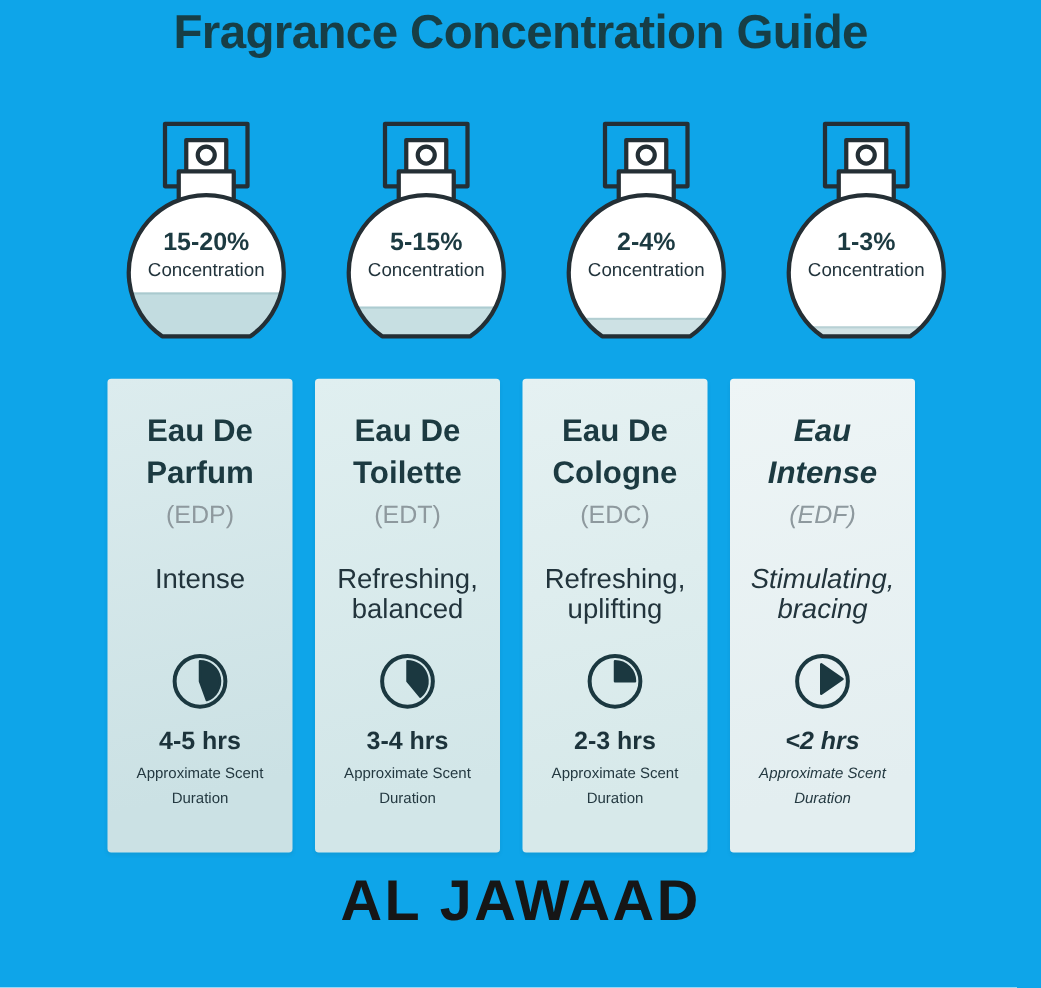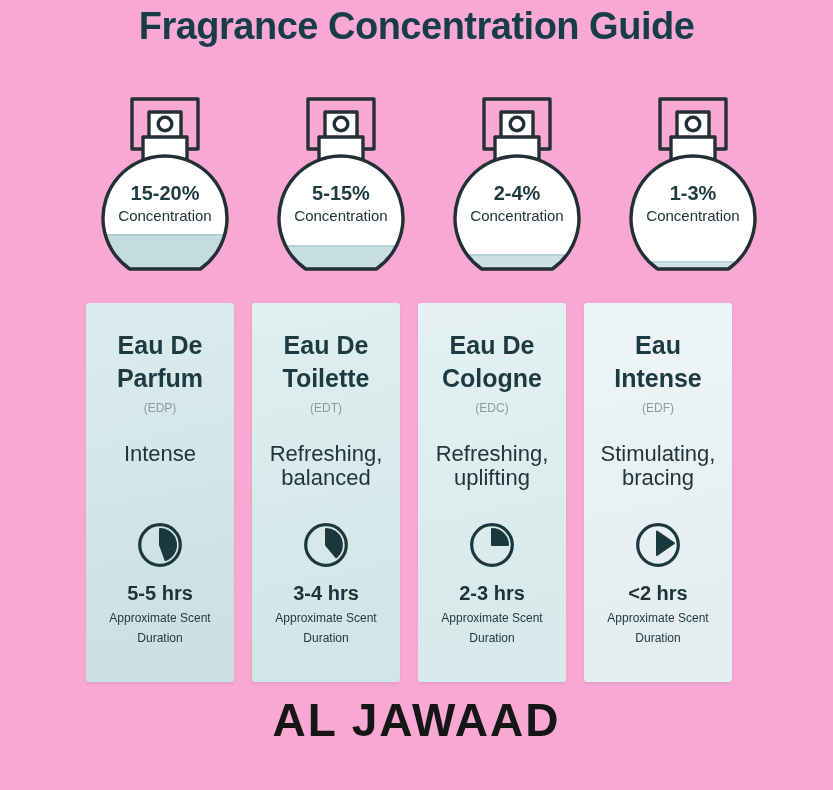--- a/index.html
+++ b/index.html
@@ -1,17 +1,17 @@
 <!DOCTYPE html>
 <html><head>
 <meta charset="utf-8">
 <style>
   html,body { margin:0; padding:0; background:#fff; }
   .page {
-    width:833px; height:790px; background:#f9a8d4; overflow:hidden;
+    width:833px; height:790px; background:#0ea5e9; overflow:hidden;
     font-family:"Liberation Sans", sans-serif; position:relative;
   }
   .title {
     margin:0; padding-top:5px; text-align:center;
     font-size:38px; font-weight:bold; letter-spacing:-0.5px; line-height:43px;
     color:#173e46;
   }
   .band { margin-left:86px; width:646px; display:flex; gap:18px; }
   .bottles-row { margin-top:45px; }
   .bottle-cell { flex:1 1 0; display:flex; justify-content:center; }
@@ -19,21 +19,21 @@
   .pct  { font-family:"Liberation Sans",sans-serif; font-size:20px; font-weight:bold; fill:#1c3a41; }
   .conc { font-family:"Liberation Sans",sans-serif; font-size:15px; fill:#22343c; }
   .cols-row { margin-top:18px; }
   .col {
     flex:1 1 0; height:379px; box-sizing:border-box;
     display:flex; flex-direction:column; align-items:center; text-align:center;
     padding:26px 6px 34px; border-radius:3px;
     box-shadow:0 2px 3px rgba(40,70,80,0.10);
   }
   .col-name { font-size:25px; font-weight:bold; line-height:33px; color:#1c3a41; }
-  .col-abbr { font-size:12px; color:#8e999e; margin-top:6px; }
+  .col-abbr { font-size:20px; color:#8e999e; margin-top:6px; }
   .col-desc { font-size:22px; line-height:24px; color:#22343c; margin-top:27px; max-width:132px; }
   .clock { margin-top:auto; flex:none; }
   .col-duration { font-size:20px; font-weight:bold; color:#1c333b; margin-top:13px; }
   .col-note { font-size:12px; line-height:20px; color:#243941; margin-top:3px; max-width:122px; }
   .footer-brand {
     margin-top:12px; text-align:center;
     font-size:46px; font-weight:700; letter-spacing:2px; line-height:52px;
     color:#161616;
   }
 </style>
@@ -149,21 +149,21 @@
       <div class="col-name">
         <span style="display:block">Eau De</span>
         <span style="display:block">Parfum</span>
       </div>
       <div class="col-abbr">(EDP)</div>
       <div class="col-desc">Intense</div>
       <svg class="clock" width="48" height="48" viewBox="0 0 48 48">
         <circle cx="24" cy="24" r="20.3" fill="none" stroke="#1b3840" stroke-width="3.2"></circle>
         <path fill="#1b3840" stroke="#1b3840" stroke-width="2" stroke-linejoin="round" d="M24 24 L24 8 A16 16 0 0 1 29.47 39.04 Z"></path>
       </svg>
-      <div class="col-duration">5-5 hrs</div>
+      <div class="col-duration">4-5 hrs</div>
       <div class="col-note">Approximate Scent Duration</div>
     </div>
 
     <div class="col" style="background: linear-gradient(168deg, rgb(224, 239, 240) 0%, rgb(210, 230, 232) 85%);">
       <div class="col-name">
         <span style="display:block">Eau De</span>
         <span style="display:block">Toilette</span>
       </div>
       <div class="col-abbr">(EDT)</div>
       <div class="col-desc">Refreshing, balanced</div>
@@ -183,21 +183,21 @@
       <div class="col-abbr">(EDC)</div>
       <div class="col-desc">Refreshing, uplifting</div>
       <svg class="clock" width="48" height="48" viewBox="0 0 48 48">
         <circle cx="24" cy="24" r="20.3" fill="none" stroke="#1b3840" stroke-width="3.2"></circle>
         <path fill="#1b3840" stroke="#1b3840" stroke-width="2" stroke-linejoin="round" d="M24 24 L24 8 A16 16 0 0 1 40.00 24.00 Z"></path>
       </svg>
       <div class="col-duration">2-3 hrs</div>
       <div class="col-note">Approximate Scent Duration</div>
     </div>
 
-    <div class="col" style="background: linear-gradient(168deg, rgb(238, 245, 246) 0%, rgb(227, 238, 240) 85%);">
+    <div class="col" style="background: linear-gradient(168deg, rgb(238, 245, 246) 0%, rgb(227, 238, 240) 85%); font-style: italic;">
       <div class="col-name">
         <span style="display:block">Eau</span>
         <span style="display:block">Intense</span>
       </div>
       <div class="col-abbr">(EDF)</div>
       <div class="col-desc">Stimulating, bracing</div>
       <svg class="clock" width="48" height="48" viewBox="0 0 48 48">
         <circle cx="24" cy="24" r="20.3" fill="none" stroke="#1b3840" stroke-width="3.2"></circle>
         <path fill="#1b3840" stroke="#1b3840" stroke-width="2" stroke-linejoin="round" d="M23 10.5 L23 34 L40 22.2 Z"></path>
       </svg>

